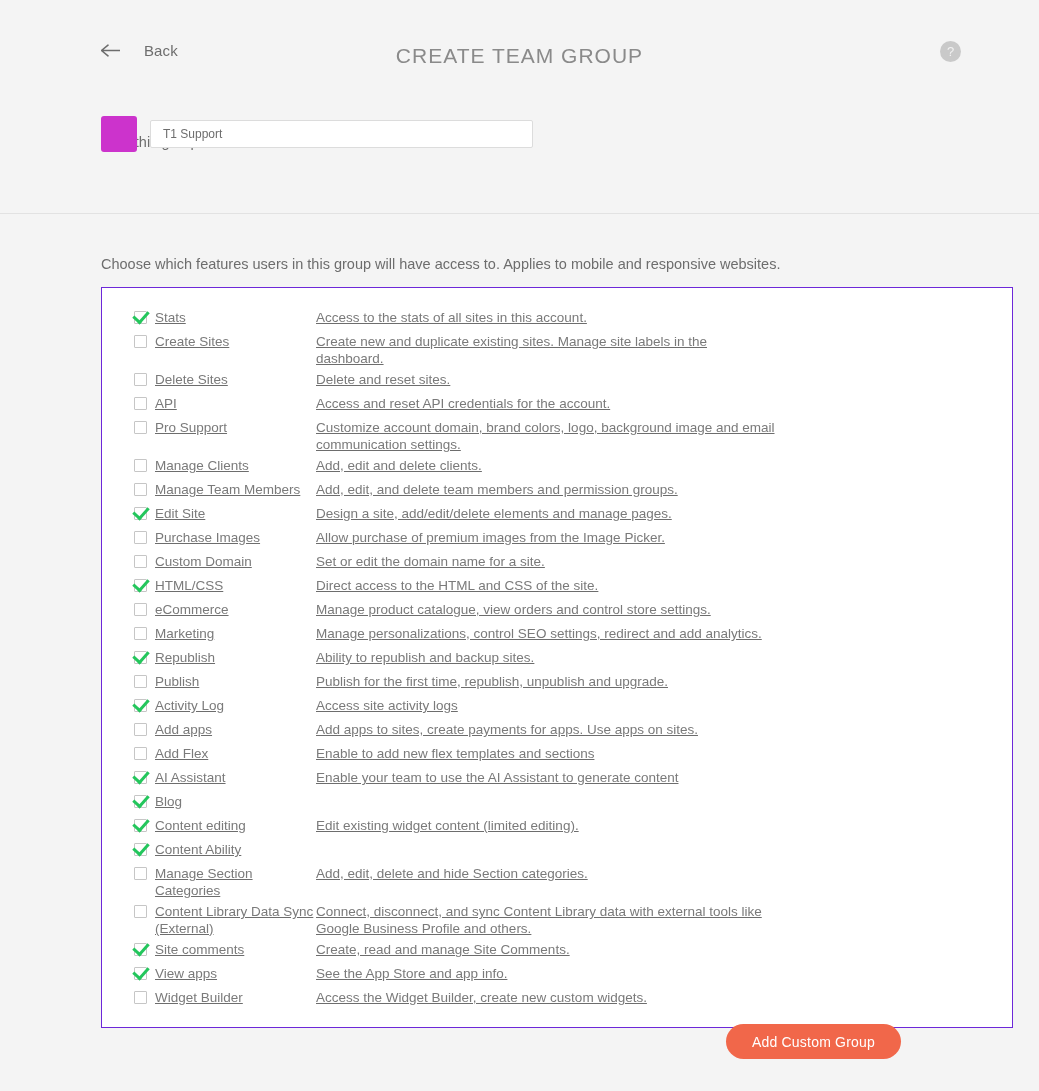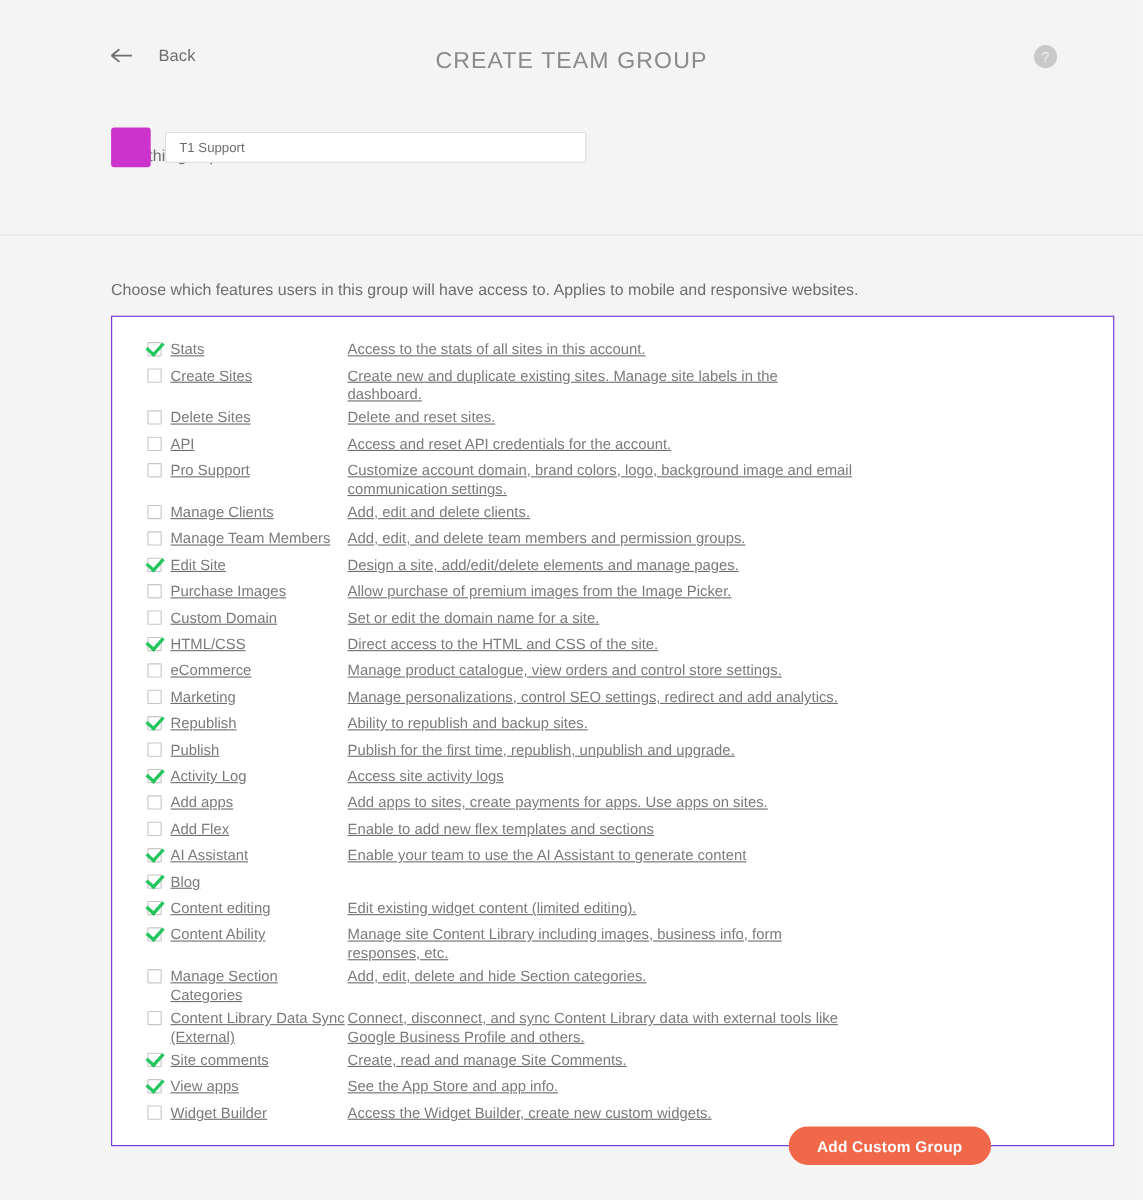--- a/index.html
+++ b/index.html
@@ -208,21 +208,20 @@
     background: #f1674a;
     color: #ffffff;
     border: none;
     border-radius: 18px;
     height: 35px;
     padding: 0 26px;
     font-family: "Liberation Sans", sans-serif;
     font-size: 14px;
     cursor: pointer;
     letter-spacing: .2px;
-    font-weight: bold;
   }
 </style>
 </head>
 <body>
 
 <div class="header">
   <div class="back-btn">
     <span class="back-arrow">
       <svg width="19" height="13" viewBox="0 0 19 13">
         <path d="M0.5 6.5 L7 1.2 M0.5 6.5 L7 11.8 M0.5 6.5 L18.5 6.5" stroke="#6d6d6d" stroke-width="1.6" fill="none" stroke-linecap="round"></path>
@@ -393,21 +392,20 @@
         <span class="cb checked"></span>
         <span class="feature-label">Content editing</span>
       </div>
       <div class="feature-desc">Edit existing widget content (limited editing).</div>
     </div>
     <div class="feature-row">
       <div class="feature-left">
         <span class="cb checked"></span>
         <span class="feature-label">Content Ability</span>
       </div>
-      <div class="feature-desc">Manage site Content Library including images, business info, form responses, etc.</div>
     </div>
     <div class="feature-row">
       <div class="feature-left">
         <span class="cb"></span>
         <span class="feature-label">Manage Section Categories</span>
       </div>
       <div class="feature-desc">Add, edit, delete and hide Section categories.</div>
     </div>
     <div class="feature-row">
       <div class="feature-left">

